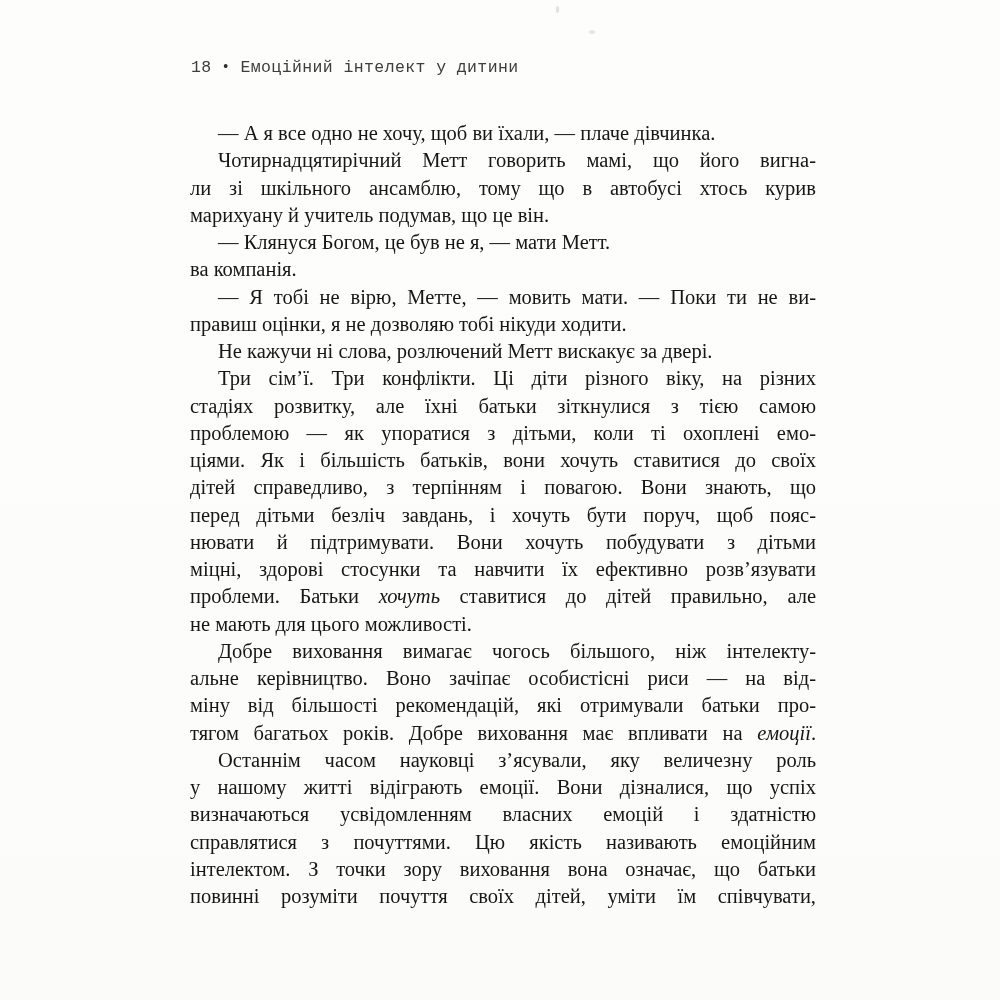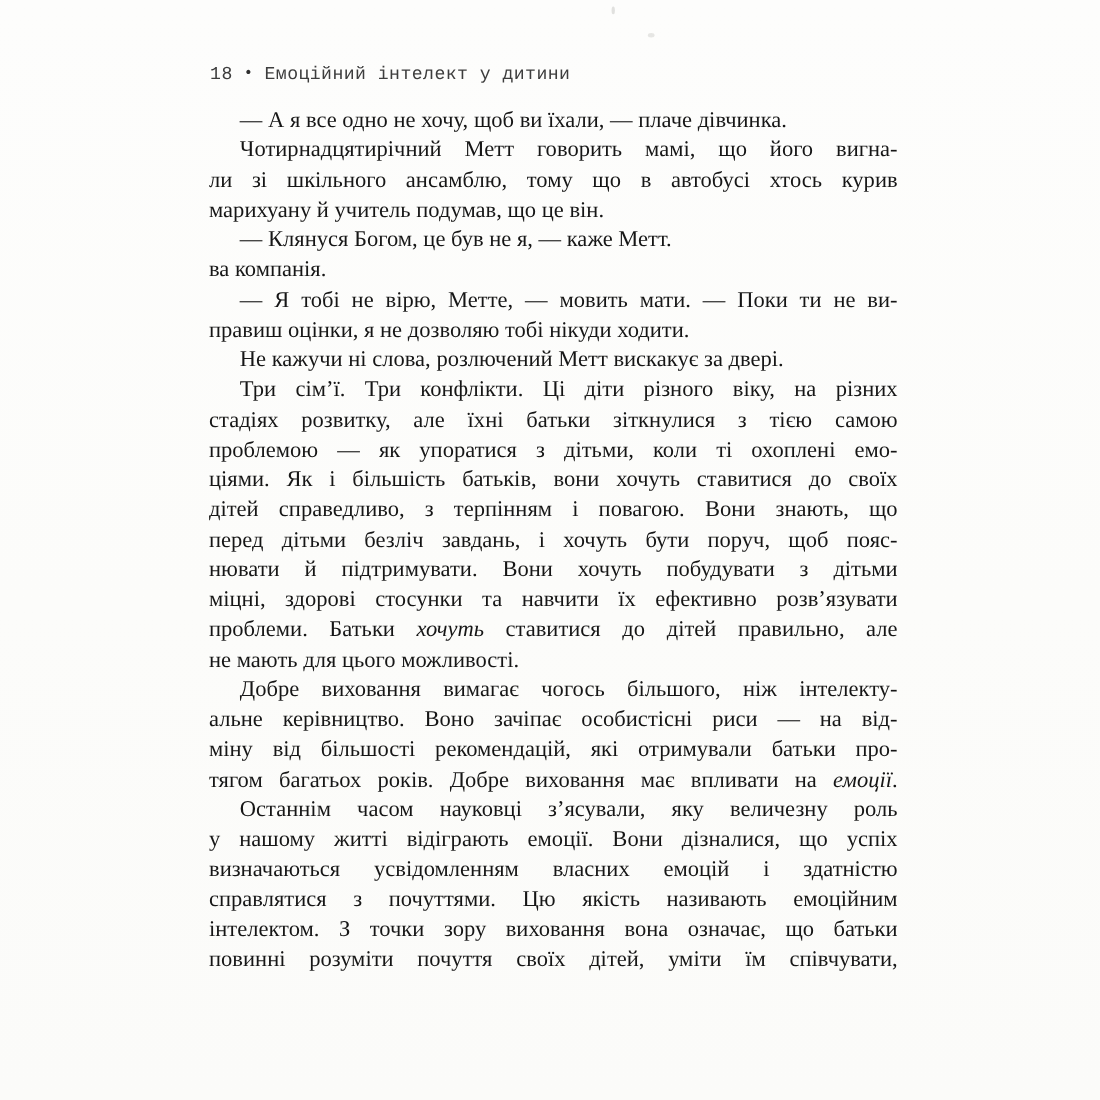--- a/index.html
+++ b/index.html
@@ -28,21 +28,21 @@
   .running-header .page-number { margin-right: 10px; }
   .running-header .bullet {
     font-size: 14px;
     margin-right: 10px;
     position: relative;
     top: -1px;
     color: #2f2f2f;
   }
   .text-block {
     position: absolute;
-    left: 190px; top: 96px;
+    left: 190px; top: 120px;
     width: 626px;
   }
   .para { margin: 0; }
   .line {
     font-size: 20.5px;
     line-height: 27.25px;
     height: 27.25px;
     overflow: hidden;
     text-align: left;
     color: #161616;
@@ -78,21 +78,21 @@
   <div class="text-block">
       <div class="para">
         <div class="line first"><span>— А я все одно не хочу, щоб ви їхали, — плаче дівчинка.</span></div>
       </div>
       <div class="para">
         <div class="line first just"><span>Чотирнадцятирічний Метт говорить мамі, що його вигна-</span></div>
         <div class="line just"><span>ли зі шкільного ансамблю, тому що в автобусі хтось курив</span></div>
         <div class="line"><span>марихуану й учитель подумав, що це він.</span></div>
       </div>
       <div class="para">
-        <div class="line first"><span>— Клянуся Богом, це був не я, — каже Метт.</span></div>
+        <div class="line first"><span>— Клянуся Богом, це був не я, — мати Метт.</span></div>
       </div>
       <div class="para">
         <div class="line"><span>ва компанія.</span></div>
       </div>
       <div class="para">
         <div class="line first just"><span>— Я тобі не вірю, Метте, — мовить мати. — Поки ти не ви-</span></div>
         <div class="line"><span>правиш оцінки, я не дозволяю тобі нікуди ходити.</span></div>
       </div>
       <div class="para">
         <div class="line first"><span>Не кажучи ні слова, розлючений Метт вискакує за двері.</span></div>

